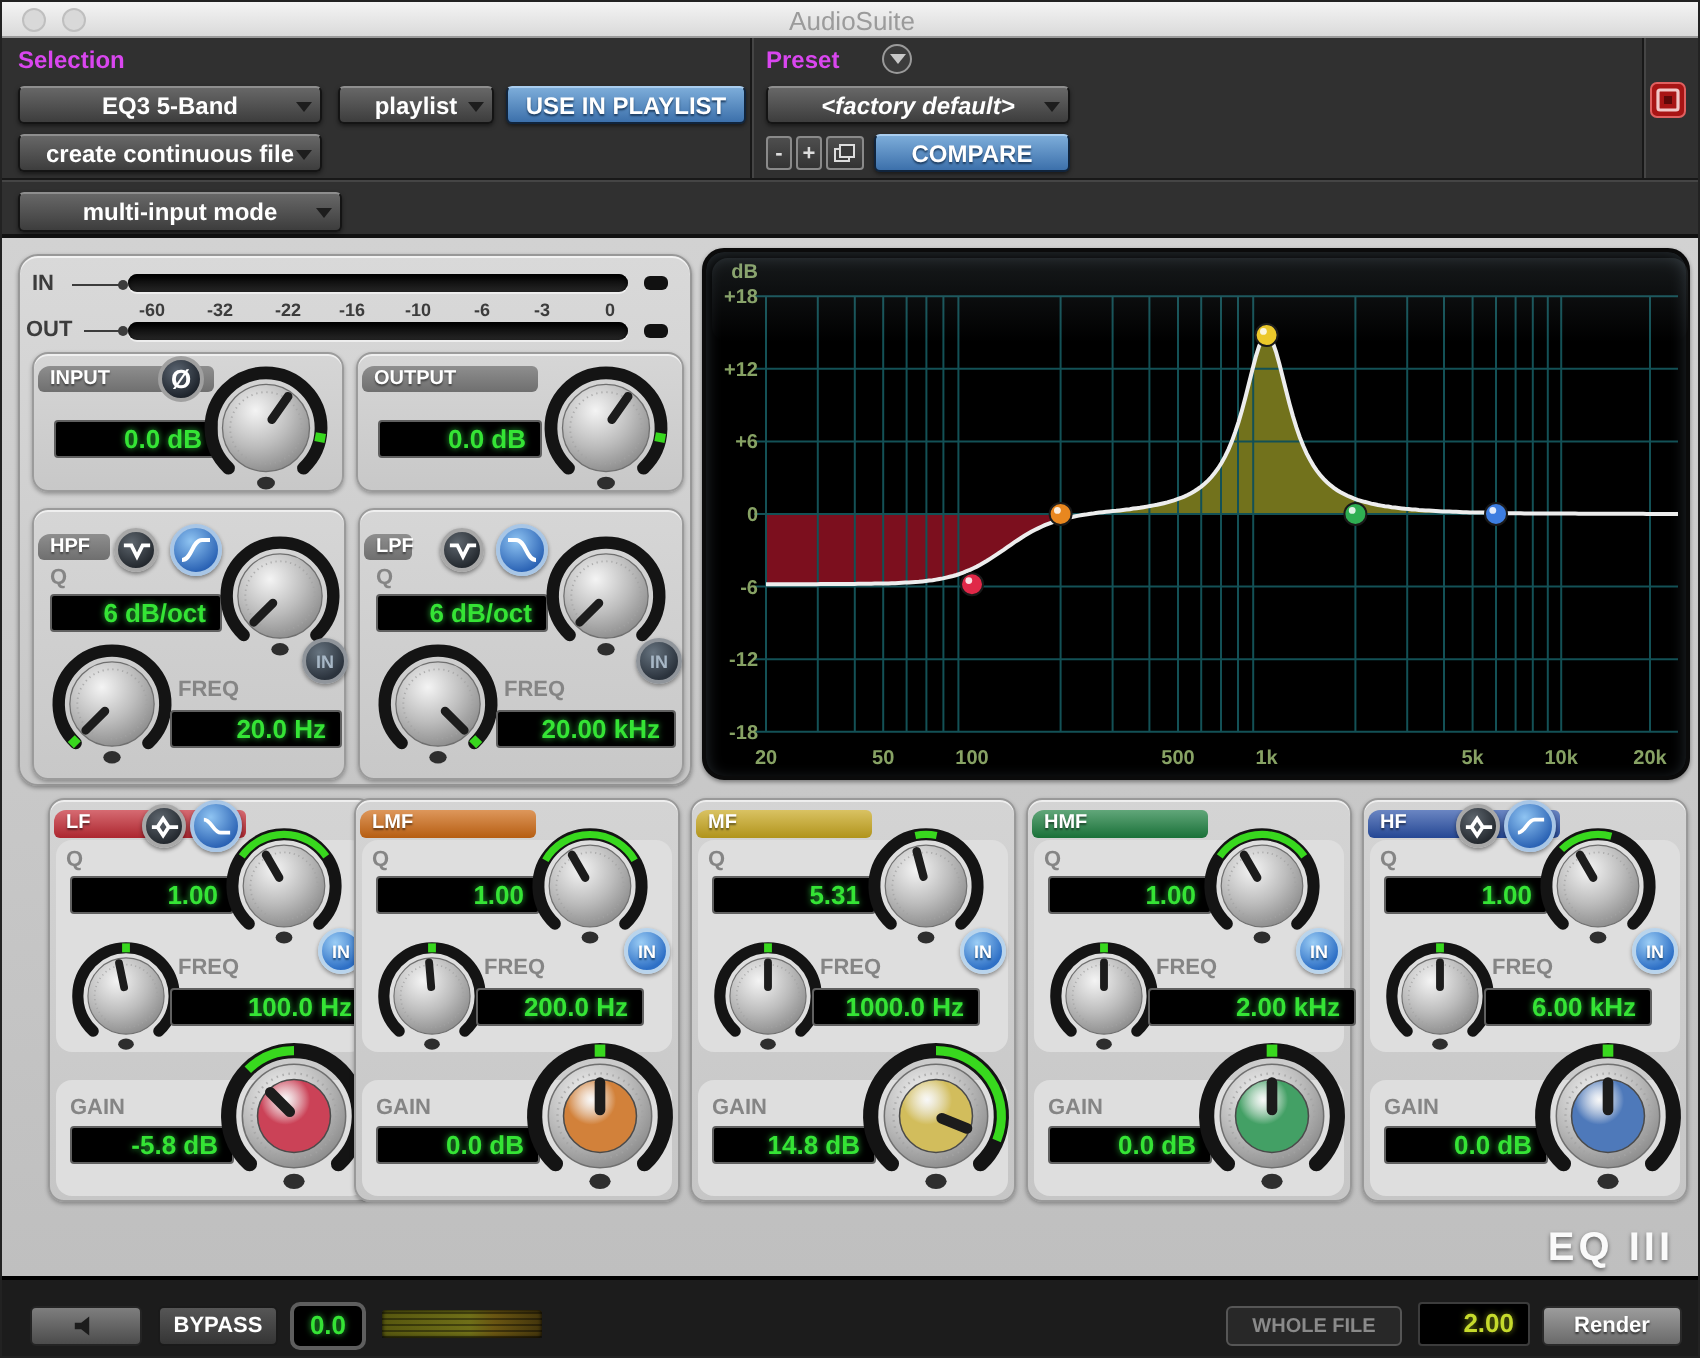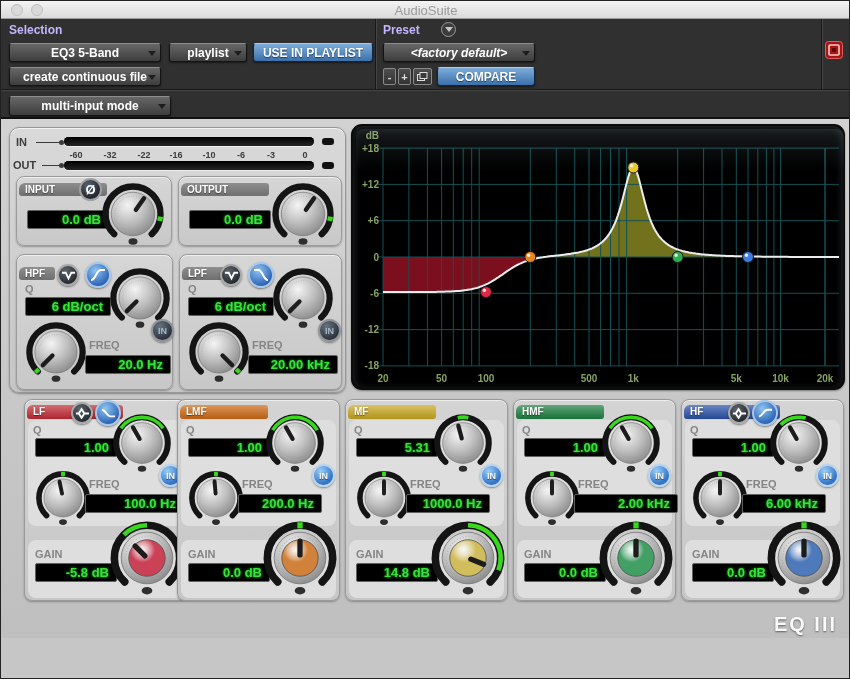--- a/index.html
+++ b/index.html
@@ -9,21 +9,21 @@
   
   .titlebar{position:absolute;left:0;top:0;width:850px;height:18px;
     background:linear-gradient(#f4f4f4,#dadada);border-bottom:1px solid #9a9a9a}
   .tl{position:absolute;top:3px;width:12px;height:12px;border-radius:50%;
     background:#d9d9d9;border:1px solid #bfbfbf}
   .win-title{position:absolute;left:0;top:2px;width:100%;text-align:center;
     font-size:13px;color:#9b9b9b}
   
   .toolbar{position:absolute;left:0;top:18px;width:850px;height:100px;
     background:#303030;border-bottom:2px solid #111}
-  .tb-h{position:absolute;top:4px;color:#c4b5fd;font-weight:bold;font-size:12px}
+  .tb-h{position:absolute;top:4px;color:#d946ef;font-weight:bold;font-size:12px}
   .vsep{position:absolute;top:0;width:1px;height:70px;background:#181818;box-shadow:1px 0 0 #454545}
   .hsep{position:absolute;left:0;top:70px;width:850px;height:1px;background:#181818;box-shadow:0 1px 0 #454545}
   .dd{position:absolute;height:19px;background:linear-gradient(#676767,#3d3d3d);
     border:1px solid #141414;border-top-color:#8e8e8e;border-radius:3px;color:#fff;
     font-weight:bold;font-size:12px;display:flex;align-items:center;justify-content:center;
     box-shadow:0 1px 2px rgba(0,0,0,.5);cursor:default}
   .dd-arrow{position:absolute;right:4px;top:7px;width:0;height:0;
     border-left:4px solid transparent;border-right:4px solid transparent;border-top:5px solid #1d1d1d}
   .bluebtn{position:absolute;height:19px;background:linear-gradient(#7cacd9,#3c70ab);
     border:1px solid #10243c;border-top-color:#a9cdef;border-radius:3px;color:#fff;
@@ -269,21 +269,21 @@
               <path d="M44.3 55.7 L28.8 71.2" stroke="#1c1c1c" stroke-width="7" stroke-linecap="round"></path>
             </svg></div>
         <span class="lbl" style="left:72px;top:84px">FREQ</span>
         <div class="lcd" style="left:68px;top:100px;width:86px">20.0 Hz</div>
         <div class="inbtn off" style="left:134px;top:64px">
             <span>IN</span>
           </div>
       </div>
 
       <div class="module" style="left:169px;top:126px;width:163px;height:136px">
-        <div class="mhead" style="left:2px;top:12px;width:57px">LPF</div>
+        <div class="mhead" style="left:2px;top:12px;width:24px">LPF</div>
         <div class="tbtn" style="left:40px;top:9px;width:22px;height:22px">
           <svg width="15" height="15" viewBox="0 0 16 16">
               <path d="M1 5 H5 L8 11 11 5 H15" fill="none" stroke="#fff" stroke-width="2"></path>
             </svg>
           </div>
         <div class="tbtn blue" style="left:68px;top:7px;width:26px;height:26px">
           <svg width="16" height="16" viewBox="0 0 16 16">
               <path d="M1 3 H5 C10 3 10 13 15 13" fill="none" stroke="#fff" stroke-width="2"></path>
             </svg>
           </div>
@@ -757,13 +757,35 @@
             <svg width="15" height="15" viewBox="0 0 16 16">
               <path d="M1 11 C5 11 6 4 10 4 H15" fill="none" stroke="#fff" stroke-width="2"></path>
             </svg>
           </div>
         </div>
       </div>
 
     <div class="logo">EQ III</div>
   </div>
 
+  <div class="footer">
+    <div class="fbtn" style="left:14px;top:13px;width:56px;background:linear-gradient(#7e7e7e,#4c4c4c);border:1px solid #242424">
+      <svg width="16" height="12" viewBox="0 0 20 14">
+          <path d="M3 5 H7 L12 1 V13 L7 9 H3 Z" fill="#1c1c1c"></path>
+        </svg>
+      </div>
+    <div class="fbtn" style="left:78px;top:13px;width:60px;background:linear-gradient(#565656,#353535);border:1px solid #1a1a1a;color:#fff">
+      <span>BYPASS</span>
+      </div>
+    <div class="lcd" style="position:absolute;left:144px;top:11px;width:38px;line-height:20px;border:2px solid #5e5e5e;border-radius:5px;text-align:center">0.0</div>
+    <div style="position:absolute;left:190px;top:15px;width:80px;height:14px;border-radius:2px;
+         background:linear-gradient(90deg,#57570f,#6f6f18 55%,#6a5612 70%,#43350c);box-shadow:inset 0 0 2px #000">
+      <div style="width:100%;height:100%;background:repeating-linear-gradient(0deg,rgba(0,0,0,.4) 0 1px,transparent 1px 3px)"></div>
+      </div>
+    <div class="fbtn" style="left:612px;top:13px;width:88px;background:#282828;border:1px solid #565656;color:#8a8a8a;font-size:10px">
+      <span>WHOLE FILE</span>
+      </div>
+    <div class="lcd" style="position:absolute;left:708px;top:11px;width:56px;line-height:20px;border:1px solid #3c3c3c;color:#c6da2c;text-shadow:0 0 3px rgba(200,220,40,.6)">2.00</div>
+    <div class="fbtn" style="left:770px;top:13px;width:70px;background:linear-gradient(#9c9c9c,#6a6a6a);border:1px solid #2a2a2a;color:#fff;text-shadow:0 1px 1px #333">
+      <span>Render</span>
+      </div>
+  </div>
 </div>
 
 </body></html>

